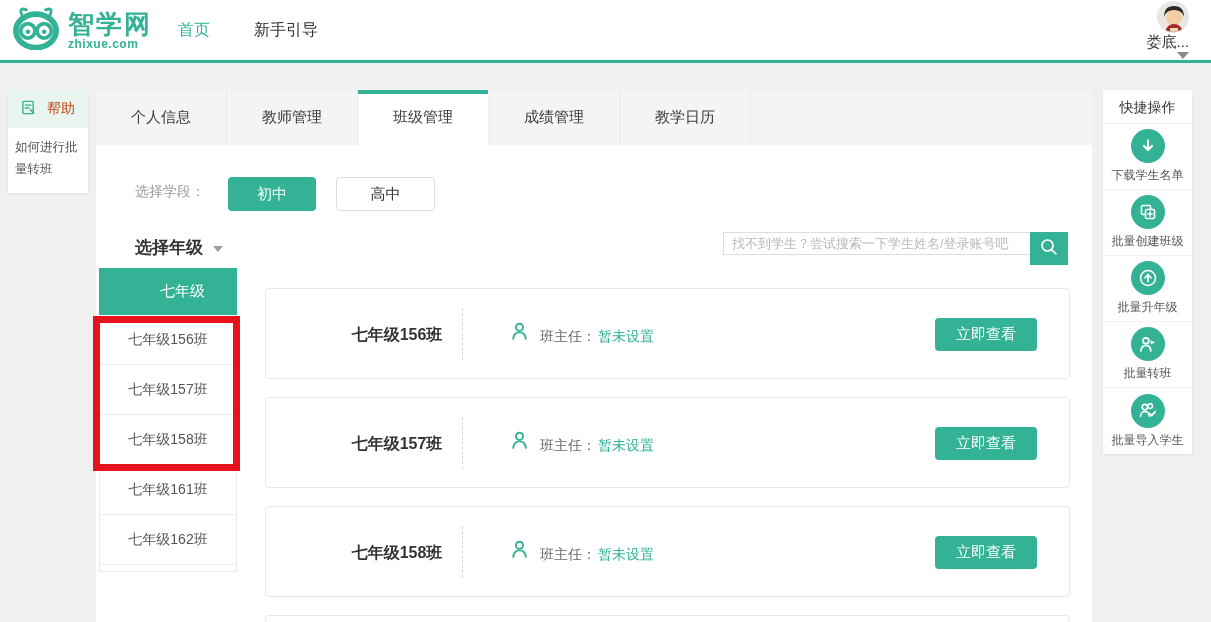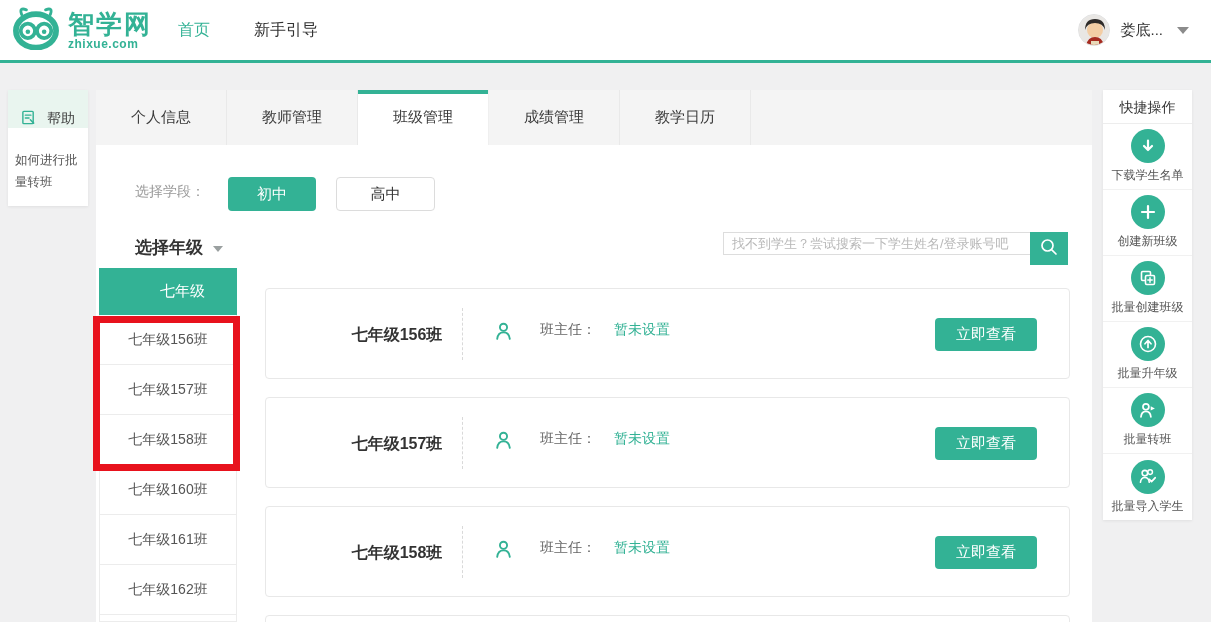--- a/index.html
+++ b/index.html
@@ -9,31 +9,31 @@
 
   
   .top-header{ position:absolute; left:0; top:0; width:1211px; height:63px; background:#fff;
     border-bottom:3px solid #33b295; display:flex; align-items:center; z-index:20;}
   .logo{ display:flex; align-items:center; margin-left:12px; }
   .brand-text{ margin-left:8px; display:flex; flex-direction:column; line-height:1; }
   .brand-name{ color:#33b295; font-size:26px; font-weight:bold; letter-spacing:2px;}
   .brand-domain{ color:#33b295; font-size:12px; font-weight:bold; letter-spacing:.5px; margin-top:1px;}
   .nav-link{ font-size:16px; color:#333; margin-left:44px; cursor:pointer;}
   .nav-link.active{ color:#33b295; margin-left:26px;}
-  .user-area{ margin-left:auto; margin-right:22px; display:flex; align-items:center;}
+  .user-area{ margin-left:auto; margin-right:22px; display:flex; align-items:flex-end;flex-direction:column;}
   .avatar{ width:32px; height:32px; border-radius:50%; overflow:hidden; background:#ececec; border:1px solid #e2e2e2;}
   .username{ margin-left:10px; font-size:15px; color:#333;}
   .caret-down{ width:0; height:0; border-left:6px solid transparent; border-right:6px solid transparent;
     border-top:7px solid #8b8b8b; margin-left:14px;}
 
   
   .help{ position:absolute; left:8px; top:90px; width:80px; z-index:5; box-shadow:0 1px 3px rgba(0,0,0,.07);}
-  .help-header{ height:38px; background:#e9f5ef; color:#404040; font-size:14px;
-    display:flex; align-items:flex-end; justify-content:center; gap:11px;}
-  .help-body{ background:#fff; padding:22px 7px 12px 7px; font-size:12.5px; color:#555; line-height:1.75;}
+  .help-header{ height:38px; background:#e9f5ef; color:#c2410c; font-size:14px;
+    display:flex; align-items:center; justify-content:center; gap:11px;}
+  .help-body{ background:#fff; padding:9px 7px 12px 7px; font-size:12.5px; color:#555; line-height:1.75;}
 
   
   .tabbar{ position:absolute; left:96px; top:90px; width:996px; height:55px; background:#f4f4f4; display:flex; z-index:4;}
   .tab{ width:131px; height:55px; display:flex; align-items:center; justify-content:center;
     font-size:15px; color:#3a3a3a; border-right:1px solid #e9e9e9; cursor:pointer;}
   .tab.active{ background:#fff; box-shadow:inset 0 4px 0 #33b295; border-right:1px solid #efefef;}
 
   
   .main{ position:absolute; left:96px; top:145px; width:996px; height:477px; background:#fff; z-index:1;}
 
@@ -66,21 +66,21 @@
   
   .red-box{ position:absolute; left:93px; top:316px; width:147px; height:155px;
     border:7px solid #e8121d; z-index:40; pointer-events:none;}
 
   
   .card{ position:absolute; left:265px; width:805px; height:91px; background:#fff;
     border:1px solid #e8e8e8; border-radius:4px; z-index:3;}
   .card-name{ position:absolute; left:58px; top:36px; width:146px; text-align:center;
     font-size:16px; font-weight:bold; color:#333;}
   .card-divider{ position:absolute; left:196px; top:19px; height:52px; border-left:1px dashed #d9d9d9;}
-  .teacher-row{ position:absolute; left:227px; top:32px; display:flex; align-items:flex-start;gap:16px;}
+  .teacher-row{ position:absolute; left:243px; top:32px; display:flex; align-items:flex-end;}
   .teacher-label{ font-size:14px; color:#666; margin-left:10px;}
   .teacher-value{ font-size:14px; color:#33b295; margin-left:2px; cursor:pointer;}
   .card-btn{ position:absolute; right:32px; top:29px; width:102px; height:33px; background:#33b295;
     color:#fff; font-size:15px; border:none; border-radius:4px; cursor:pointer;
     display:flex; align-items:center; justify-content:center;}
 
   
   .quick{ position:absolute; left:1103px; top:90px; width:89px; background:#fff; z-index:5;
     box-shadow:0 1px 3px rgba(0,0,0,.07);}
   .quick-title{ height:34px; line-height:34px; text-align:center; font-size:14px; color:#333;
@@ -175,21 +175,20 @@
         </svg>
       </span>
     </button>
   </div>
 
   <div class="grade-list">
     <div class="grade-head">七年级</div>
     <div class="grade-item">七年级156班</div>
     <div class="grade-item">七年级157班</div>
     <div class="grade-item">七年级158班</div>
-    <div class="grade-item">七年级160班</div>
     <div class="grade-item">七年级161班</div>
     <div class="grade-item">七年级162班</div>
     <div class="grade-item partial"></div>
   </div>
 
   <div class="card" style="top:288px">
     <div class="card-name">七年级156班</div>
     <div class="card-divider"></div>
     <div class="teacher-row">
       <span>
@@ -245,28 +244,20 @@
 
     <div class="quick-item">
       <span class="quick-icon">
         <svg width="18" height="18" viewBox="0 0 18 18">
           <path d="M9 3.5v9M5 9l4 4 4-4" fill="none" stroke="#fff" stroke-width="2.2" stroke-linecap="round" stroke-linejoin="round"></path>
         </svg>
       </span>
       <span class="quick-label">下载学生名单</span>
     </div>
 
-    <div class="quick-item">
-      <span class="quick-icon">
-        <svg width="18" height="18" viewBox="0 0 18 18">
-          <path d="M9 3v12M3 9h12" fill="none" stroke="#fff" stroke-width="2.2" stroke-linecap="round"></path>
-        </svg>
-      </span>
-      <span class="quick-label">创建新班级</span>
-    </div>
 
     <div class="quick-item">
       <span class="quick-icon">
         <svg width="18" height="18" viewBox="0 0 18 18">
           <rect x="2.5" y="2.5" width="9" height="9" rx="1.2" fill="none" stroke="#fff" stroke-width="1.6"></rect>
           <rect x="6.5" y="6.5" width="9" height="9" rx="1.2" fill="#33b295" stroke="#fff" stroke-width="1.6"></rect>
           <path d="M11 8.8v4.4M8.8 11h4.4" stroke="#fff" stroke-width="1.5" stroke-linecap="round"></path>
         </svg>
       </span>
       <span class="quick-label">批量创建班级</span>

